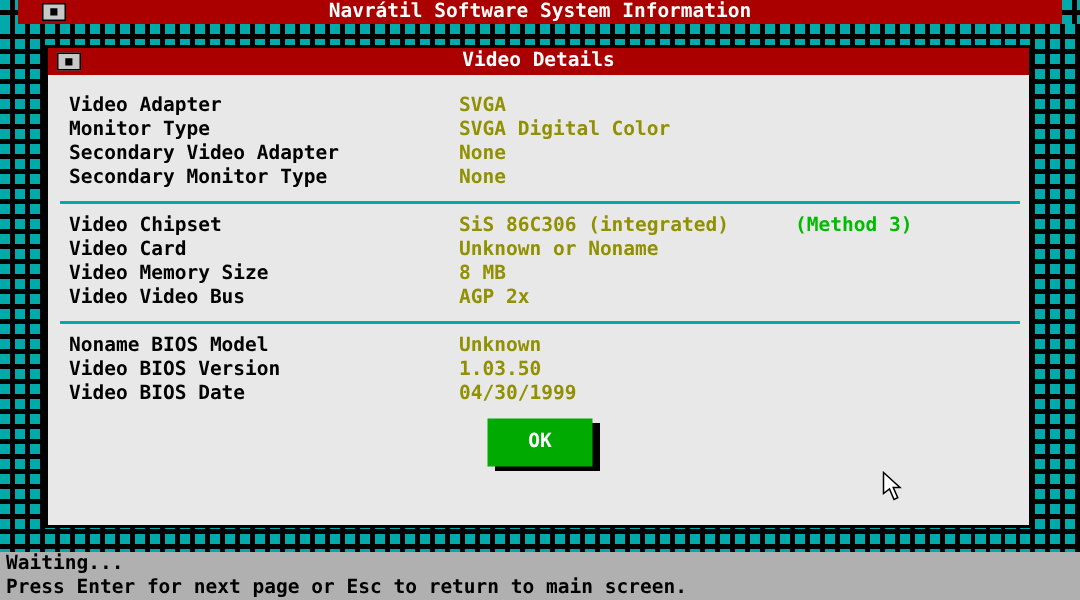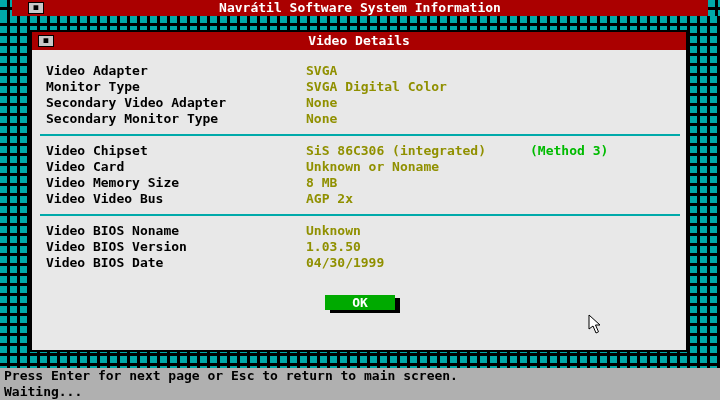--- a/index.html
+++ b/index.html
@@ -52,21 +52,21 @@
 
   .dlg-body { padding:13px 12px 0 14px; }
   .row { display:flex; height:16px; line-height:16px; font-size:13px;gap:36px; }
   .lbl { width:224px; color:#000; white-space:pre; }
   .val { color:var(--olive,#909000); white-space:pre; }
   .val.note { color:var(--green,#00BB00); margin-left:8px; }
 
   .sep { border:none; border-top:2px solid var(--teal,#00AAAA); margin:7px -6px; }
 
   .ok-btn {
-    display:block; margin:24px auto 0; width:70px; height:15px;
+    display:block; margin:8px auto 0; width:70px; height:32px;
     background:var(--green-btn,#00AA00); color:#FFFFFF;
     border:none; font:inherit; font-size:13px; line-height:16px;
     text-align:center; box-shadow:5px 3px 0 #000; cursor:pointer;
   }
 
   
   .statusbar {
     position:absolute; left:0; right:0; bottom:0; height:32px;
     background:var(--gray,#B0B0B0); color:#000;
     font-size:13px; line-height:16px; padding-left:4px;
@@ -133,21 +133,21 @@
           <span class="val">8 MB</span>
         </div>
         <div class="row">
           <span class="lbl">Video Video Bus</span>
           <span class="val">AGP 2x</span>
         </div>
 
         <hr class="sep">
 
         <div class="row">
-          <span class="lbl">Video BIOS Noname</span>
+          <span class="lbl">Noname BIOS Model</span>
           <span class="val">Unknown</span>
         </div>
         <div class="row">
           <span class="lbl">Video BIOS Version</span>
           <span class="val">1.03.50</span>
         </div>
         <div class="row">
           <span class="lbl">Video BIOS Date</span>
           <span class="val">04/30/1999</span>
         </div>
@@ -157,17 +157,17 @@
     </div>
   </div>
 
   <div class="cursor">
     <svg width="14" height="20" viewBox="0 0 14 20">
       <polygon points="1,1 1,15 5,12 8,19 10.5,17.8 7.5,11 12,11" fill="#FFFFFF" stroke="#000000" stroke-width="1"></polygon>
     </svg>
   </div>
 
   <div class="statusbar">
+    <div>Waiting...</div>
     <div>Press Enter for next page or Esc to return to main screen.</div>
-    <div>Waiting...</div>
   </div>
 
 </div>
 
 </body></html>

